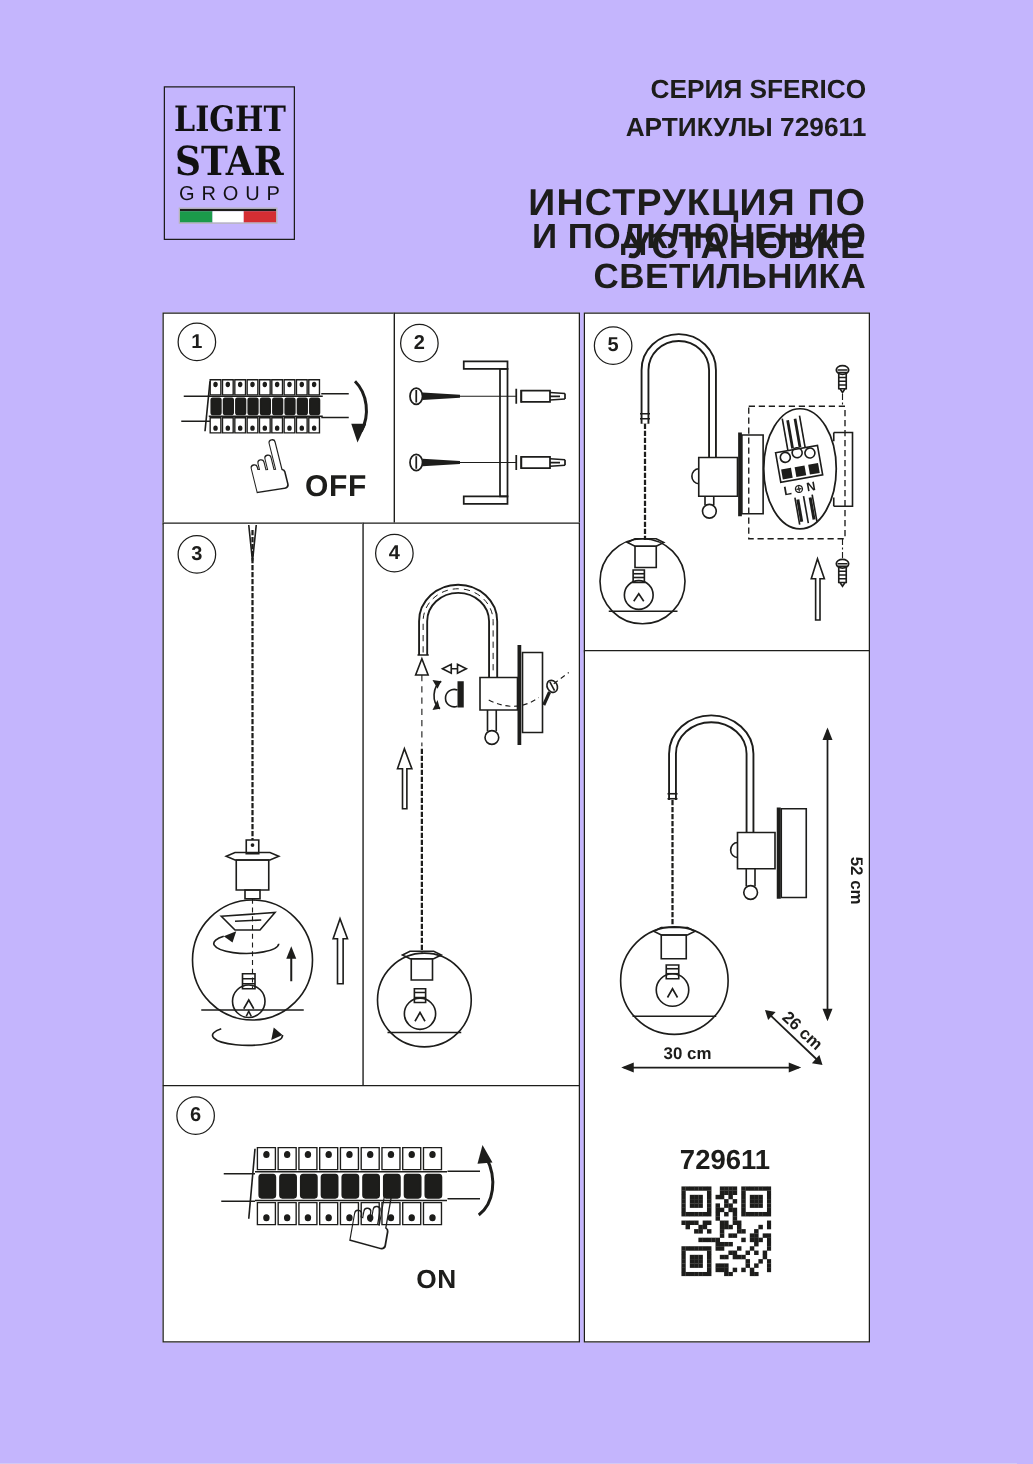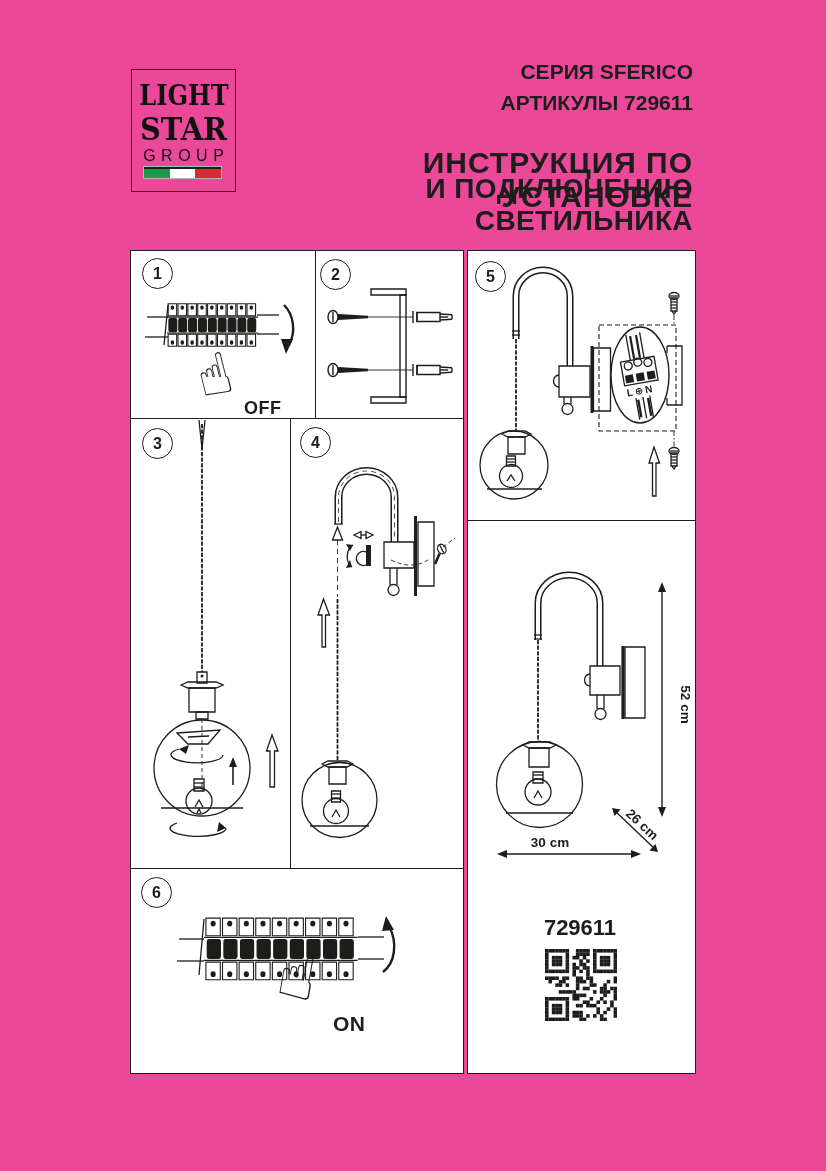--- a/index.html
+++ b/index.html
@@ -1,16 +1,16 @@
 <!DOCTYPE html>
 <html><head>
 <meta charset="utf-8">
 <style>
   html,body{margin:0;padding:0;background:#e8e8e8;}
-  .page{position:relative;width:826px;height:1171px;background:#ec4899;
+  .page{position:relative;width:826px;height:1171px;background:#c4b5fd;
         font-family:"Liberation Sans","DejaVu Sans",sans-serif;color:#1d1d1b;overflow:hidden;}
   .panel{position:absolute;border:1.6px solid #1d1d1b;background:#fff;box-sizing:border-box;}
   .panel svg{position:absolute;left:0;top:0;}
   .badge{position:absolute;width:29px;height:29px;border:1.7px solid #1d1d1b;border-radius:50%;
          display:flex;align-items:center;justify-content:center;
          font-size:16px;font-weight:700;background:#fff;z-index:5;}
   .biglabel{position:absolute;font-weight:800;letter-spacing:.5px;z-index:5;}
   .dimlabel{position:absolute;font-size:13.5px;font-weight:700;text-align:center;z-index:5;}
   .logo-box{position:absolute;left:131px;top:69px;width:105px;height:123px;
             border:1.6px solid #1d1d1b;box-sizing:border-box;}
@@ -130,21 +130,21 @@
           <circle cx="147.9" cy="6" r="2" fill="#1d1d1b"></circle>
           <rect x="141.9" y="20.5" width="13.5" height="17" rx="2" fill="#1d1d1b"></rect>
           <rect x="140.4" y="41" width="15" height="16" fill="none" stroke="#1d1d1b" stroke-width="1.1"></rect>
           <circle cx="147.9" cy="52" r="2" fill="#1d1d1b"></circle>
         </g>
       <path d="M153,54 C163,64 165,81 158,94" stroke-width="2.4"></path>
       <polygon points="150,88 162,88 155,103" fill="#1d1d1b" stroke="none"></polygon>
     </svg>
   </section>
   <div class="hand" style="left:197px;top:347px;font-size:57px;transform:rotate(-14deg)">☝</div>
-  <div class="biglabel" style="left:244px;top:398px;font-size:18px">OFF</div>
+  <div class="biglabel" style="left:244px;top:376px;font-size:24px">OFF</div>
 
   <section class="panel" style="left:314.5px;top:250px;width:149px;height:170px">
     <svg width="146" height="167" viewBox="0 0 146 167" fill="none" stroke="#1d1d1b" stroke-width="1.4">
 
       <rect x="55" y="38" width="35" height="6"></rect>
       <rect x="84" y="44" width="6" height="102"></rect>
       <rect x="55" y="146" width="35" height="6"></rect>
 
       <g>
         <ellipse cx="17" cy="66" rx="5" ry="6.5"></ellipse>

